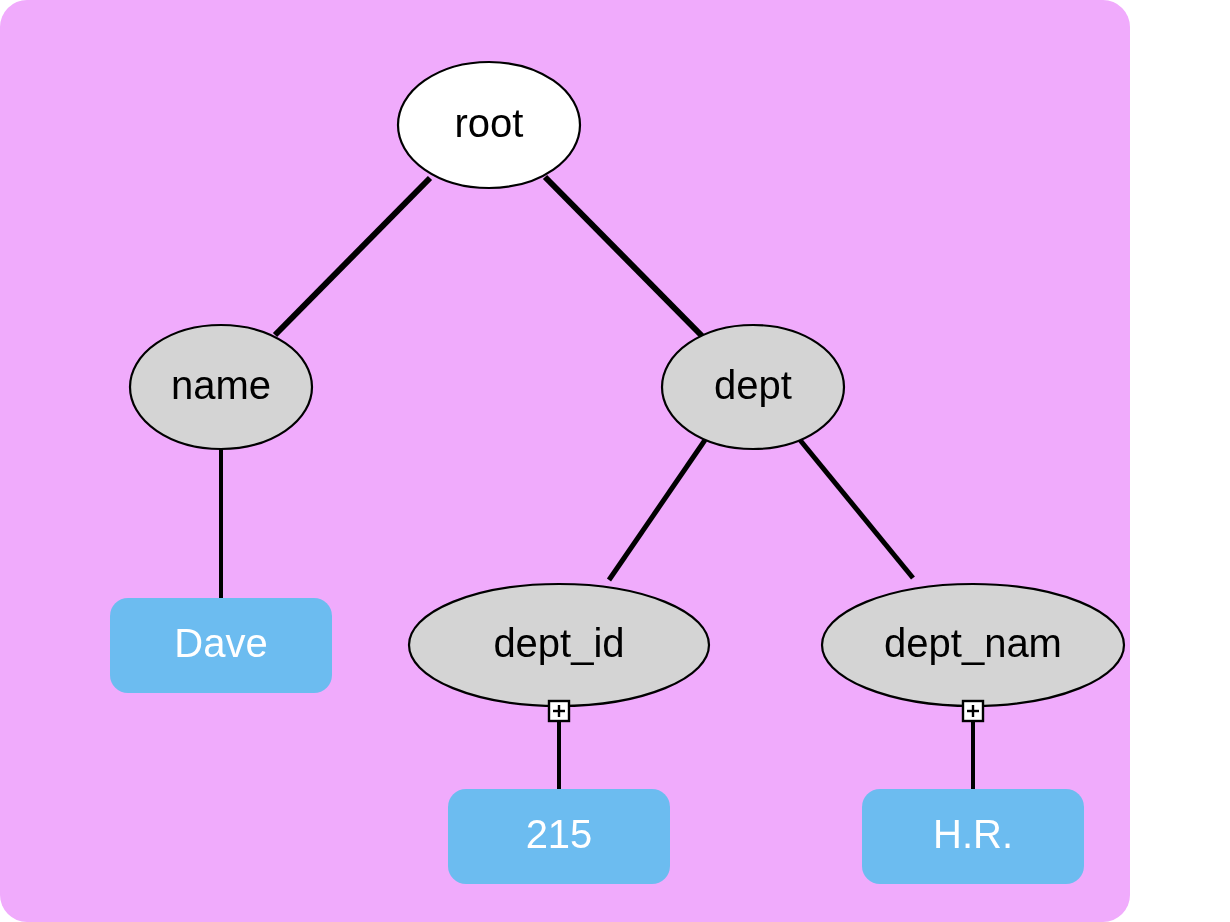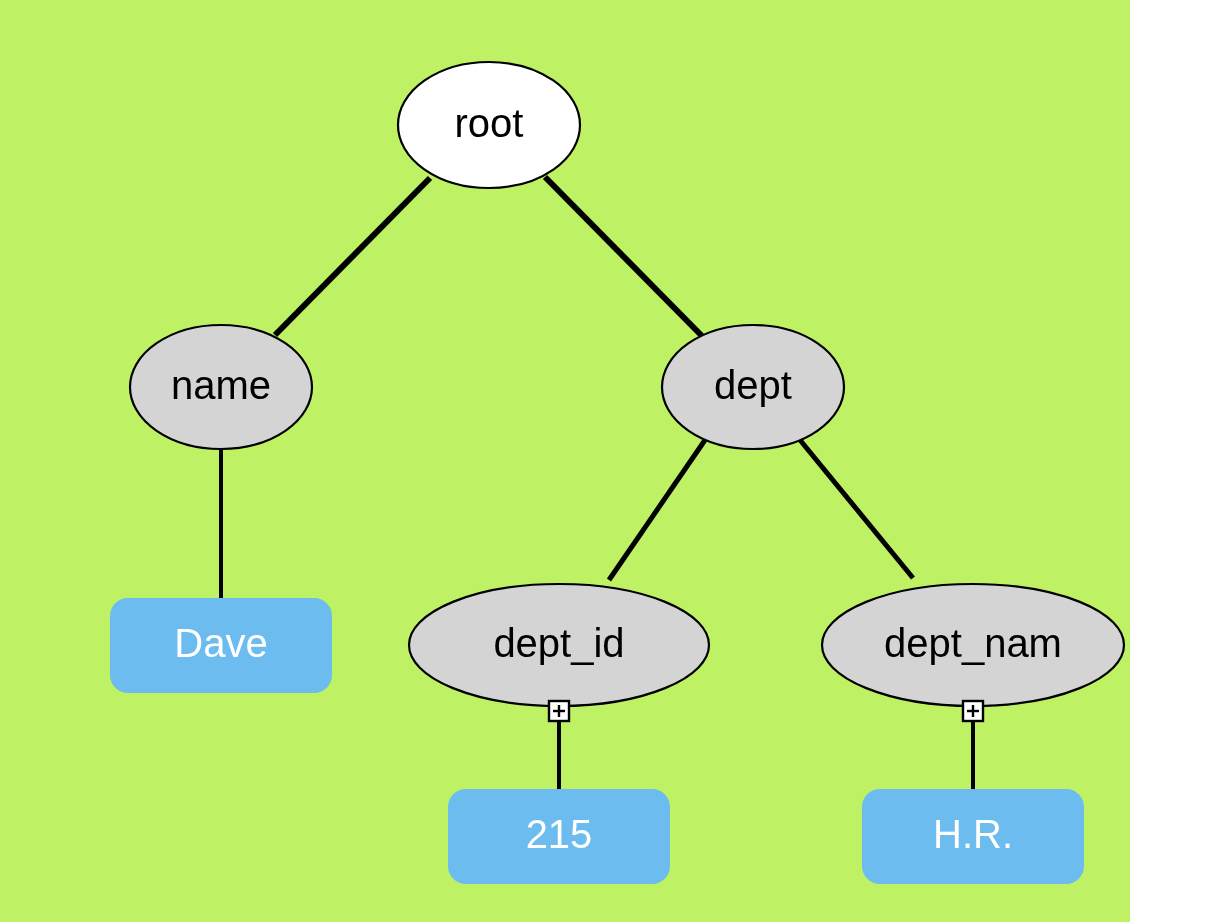--- a/index.html
+++ b/index.html
@@ -11,21 +11,22 @@
   body {
     width: 1230px;
     height: 922px;
     font-family: "Liberation Sans", sans-serif;
     overflow: hidden;
   }
   #canvas-wrap {
     position: relative;
     width: 1130px;
     height: 922px;
-    background: #bef264;
+    background: #f0abfc;
+    border-radius: 27px;
   }
   svg#tree-svg {
     position: absolute;
     top: 0;
     left: 0;
     width: 1230px;
     height: 922px;
     display: block;
   }
   .edge-line {

